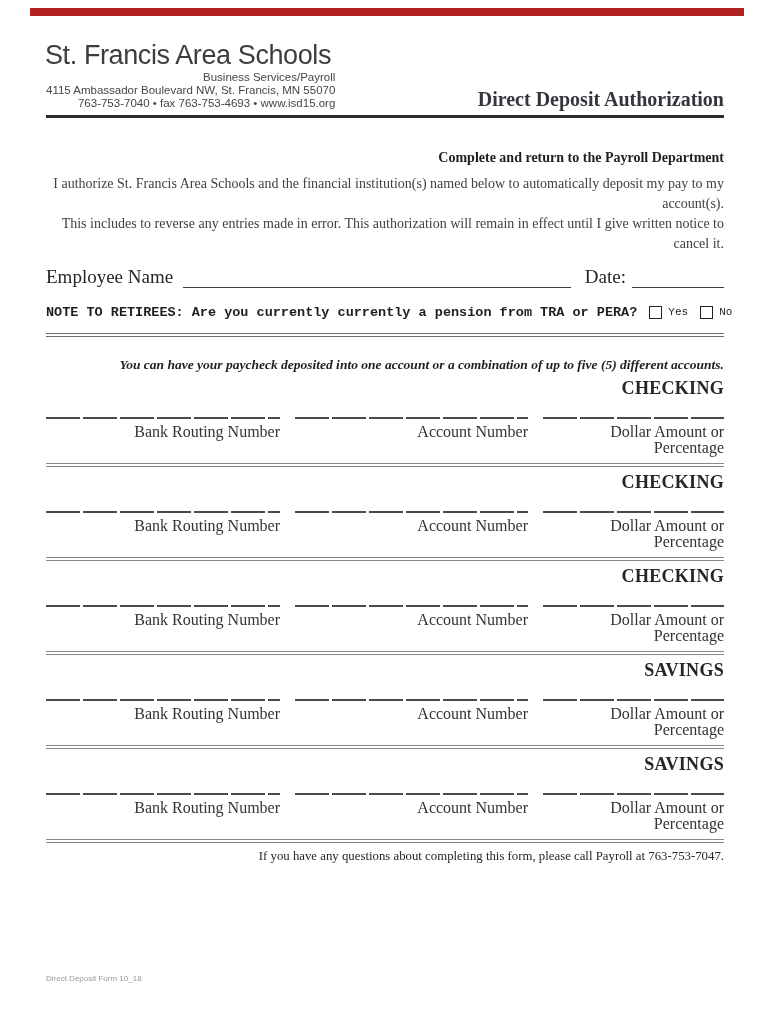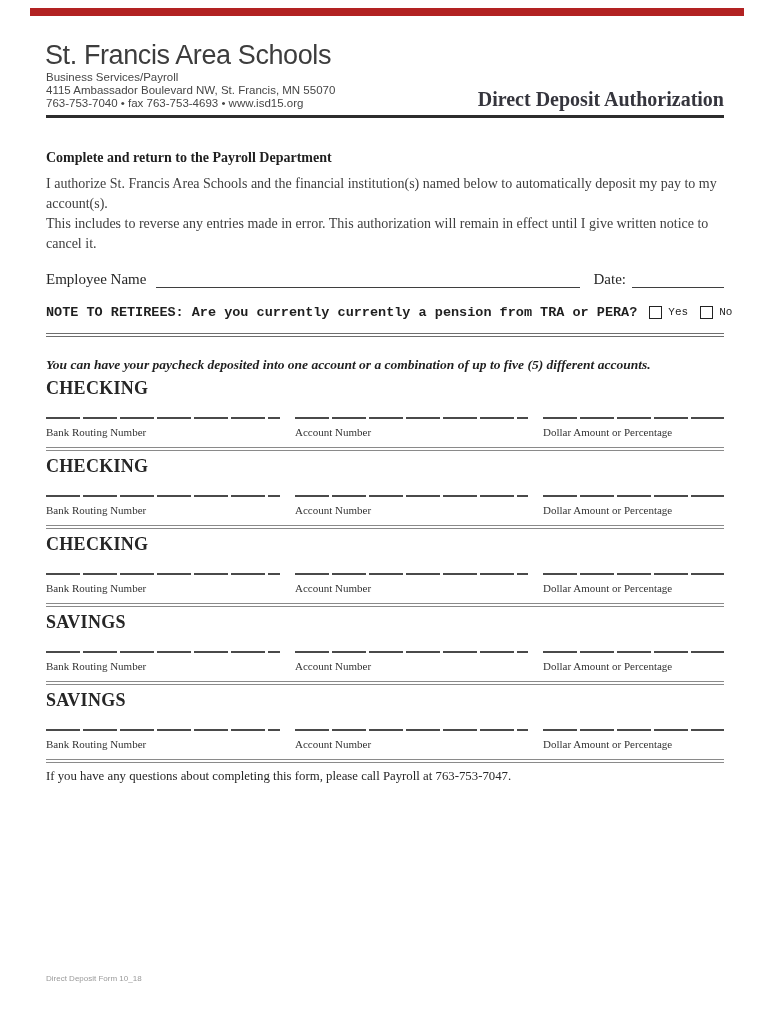--- a/index.html
+++ b/index.html
@@ -4,21 +4,21 @@
 <style>
   * { margin:0; padding:0; box-sizing:border-box; }
   html,body { width:770px; height:1024px; }
   body {
     background:#ffffff;
     font-family:"Liberation Serif", serif;
     color:#2b2b2b;
     position:relative;
     overflow:hidden;
   }
-  .page { position:absolute; inset:0; background:#fff; }
+  .page { position:absolute; inset:0; background:#fff;text-align:right; }
 
   
   .top-bar {
     position:absolute; left:30px; top:8px; width:714px; height:8px;
     background:#b22222;
   }
 
   
   .school-title {
     position:absolute; left:45px; top:40px;
@@ -39,21 +39,21 @@
     position:absolute; left:46px; top:115px; width:678px; height:3px;
     background:#2d2d2d;
   }
 
   
   .content { position:absolute; left:46px; top:146px; width:678px; }
 
   .instr-heading { font-size:14px; font-weight:bold; color:#1f1f1f; padding-top:4px; }
   .para { font-size:14px; line-height:20px; color:#404040; margin-top:8px; }
 
-  .emp-row { display:flex; align-items:flex-end; margin-top:16px; font-size:15px; color:#262626; height:18px;font-family:Liberation Serif, serif; }
+  .emp-row { display:flex; align-items:flex-end; margin-top:16px; font-size:19px; color:#262626; height:18px;font-family:Liberation Serif, serif; }
   .emp-row .lbl { white-space:nowrap; }
   .fill-line { border-bottom:1px solid #3f3f3f; height:14px; }
   .emp-name-line { flex:1; margin-left:10px; }
   .date-lbl { margin-left:14px; }
   .date-line { width:92px; margin-left:6px; }
 
   .note-row { display:flex; align-items:center; margin-top:15px; font-size:13px; color:#1f1f1f; height:18px;font-family:Liberation Mono, monospace; }
   .note-bold { font-weight:bold; font-size:13.5px; white-space:nowrap; }
   .note-q { font-weight:bold; font-size:13.5px; margin-left:8px; white-space:nowrap; }
   .checkbox {
@@ -68,21 +68,21 @@
 
   .acct-heading { margin-top:5px; font-size:18px; line-height:20px; font-weight:bold; letter-spacing:0.3px; color:#262626; }
   .acct-fields {
     margin-top:19px;
     display:grid; grid-template-columns:234px 233px 181px; column-gap:15px;
   }
   .write-line {
     height:2px;
     background:repeating-linear-gradient(90deg,#4a4a4a 0 34px,transparent 34px 37px);
   }
-  .col-label { margin-top:5px; font-size:11px; color:#333; line-height:16px; }
+  .col-label { margin-top:5px; font-size:16px; color:#333; line-height:16px; }
   .acct-divider { margin-top:7px; height:4px; border-top:1px solid #8a8a8a; border-bottom:1px solid #8a8a8a; }
 
   .bottom-note { margin-top:14px; font-size:12.8px; line-height:20px; color:#262626; }
   .questions-line { margin-top:6px; font-size:12.8px; color:#262626; }
 
   .footer-text {
     position:absolute; left:46px; top:974px;
     font-family:"Liberation Sans", sans-serif;
     font-size:8px; color:#9a9a9a;
   }

